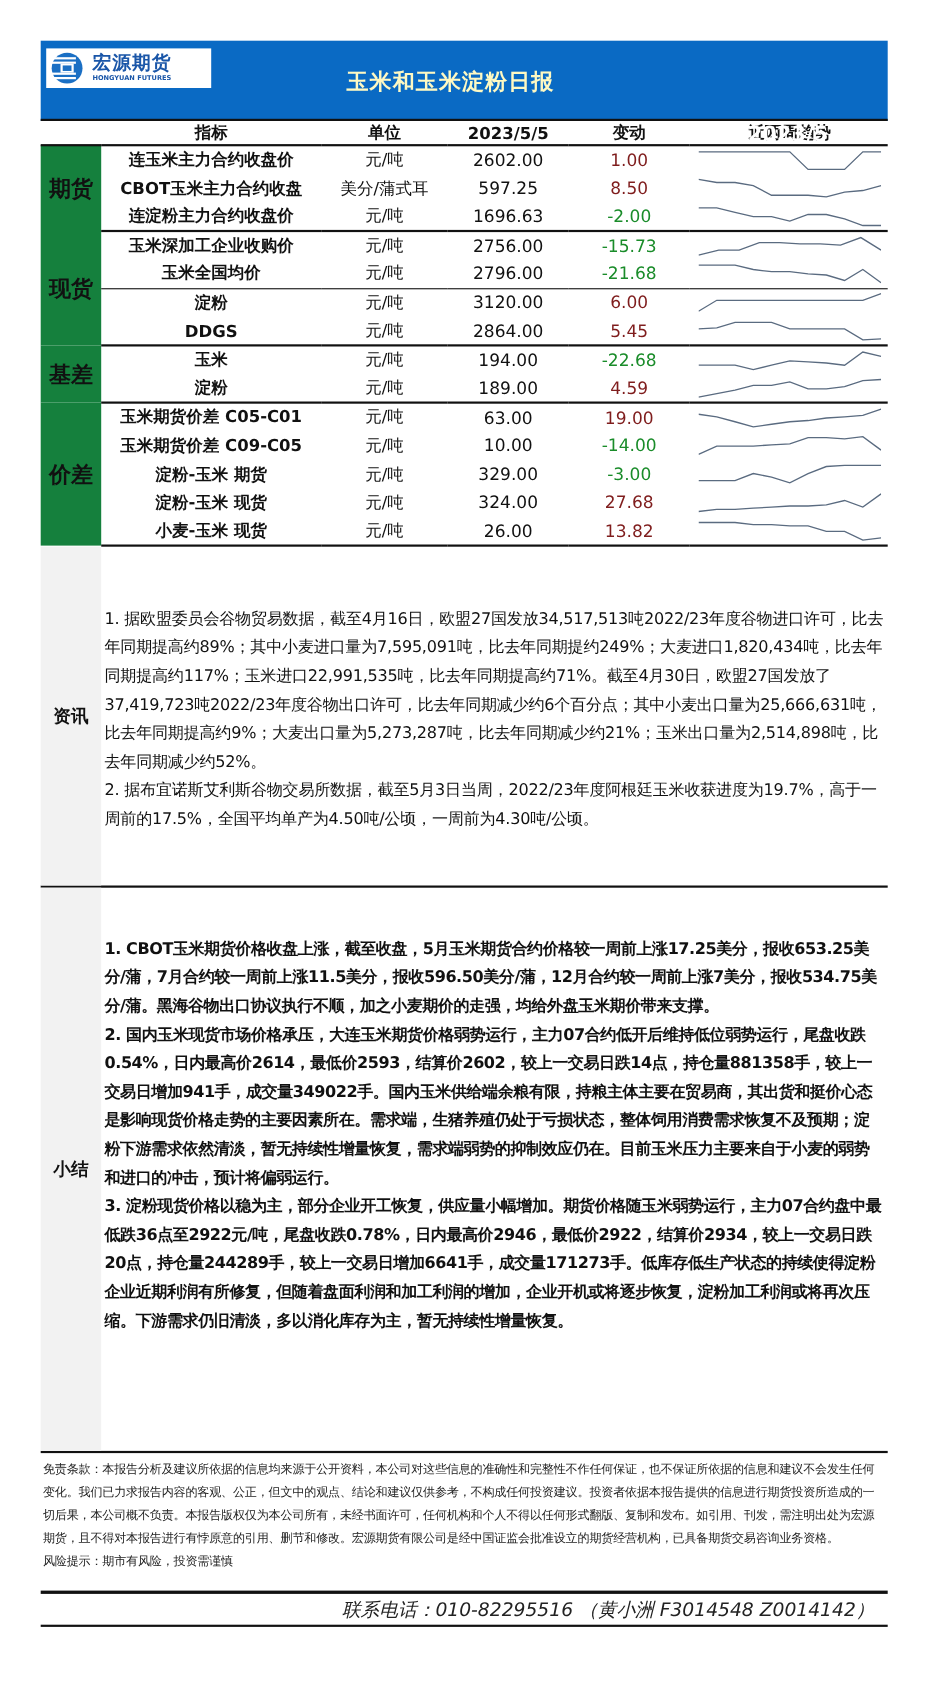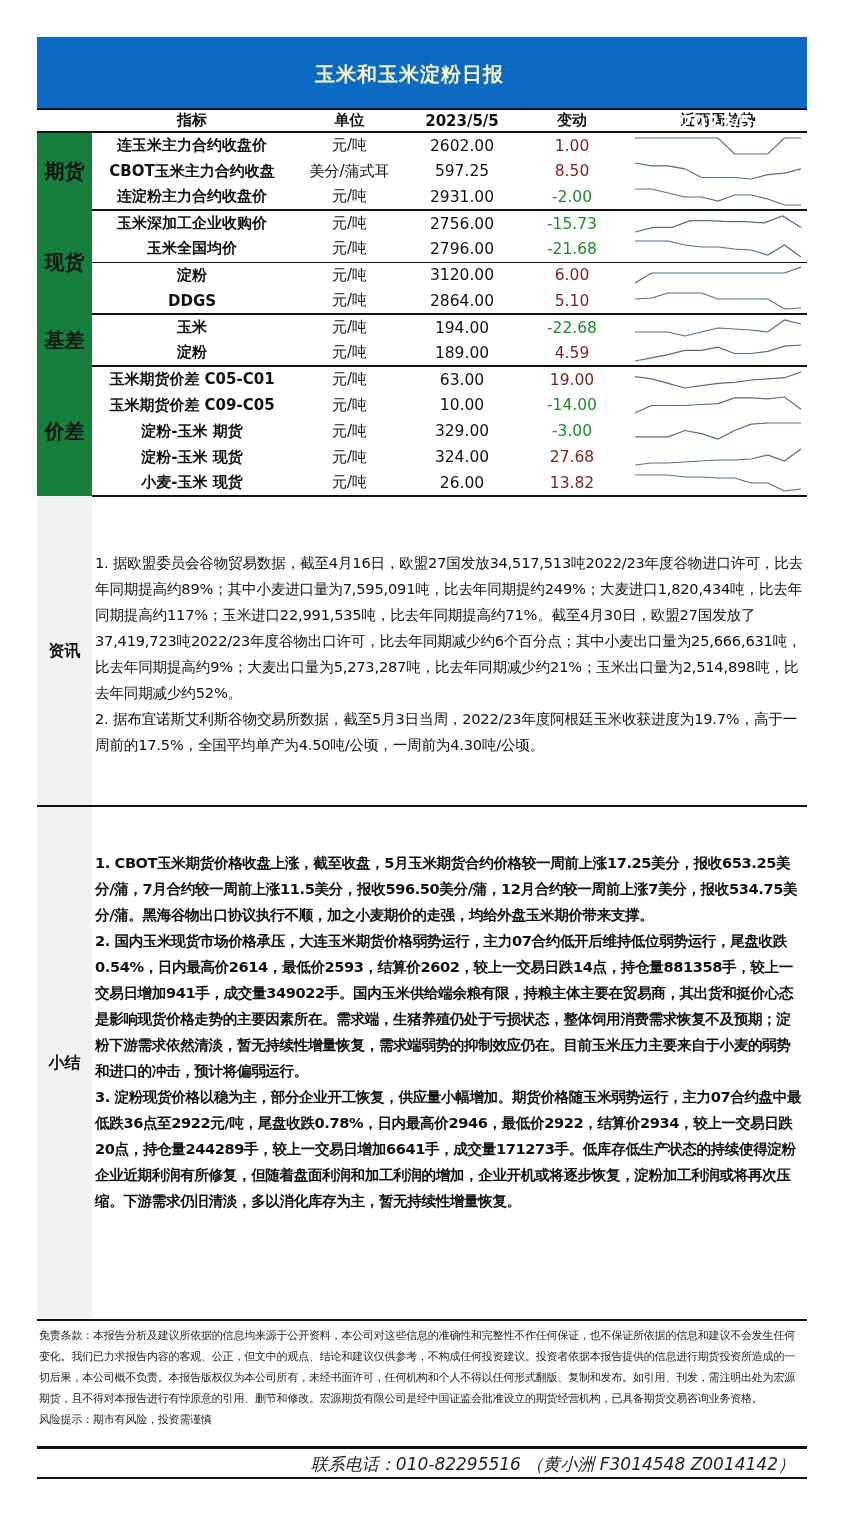--- a/index.html
+++ b/index.html
@@ -39,20 +39,37 @@
   .para { display: block; }
 
   .disclaimer { padding: 4px 2px 0 2px; font-size: 11px; line-height: 21px; color: #222; height: 128px; border-bottom: 3px solid #111; letter-spacing: -0.2px; }
   .contact { height: 30px; border-bottom: 2px solid #111; text-align: right; font-style: italic; font-size: 17px; padding-right: 12px; line-height: 30px; color: #222; }
 </style>
 </head>
 <body>
 
 <div class="sheet">
   <div class="header">
+    <div class="logo">
+      <div class="logo-mark">
+        <svg width="34" height="30" viewBox="0 0 34 30">
+          <circle cx="15" cy="15" r="14" fill="#1a6fc4"></circle>
+          <rect x="1" y="5" width="22" height="2" fill="#fff"></rect>
+          <rect x="1" y="9" width="22" height="2" fill="#fff"></rect>
+          <rect x="1" y="19" width="22" height="2" fill="#fff"></rect>
+          <rect x="1" y="23" width="22" height="2" fill="#fff"></rect>
+          <rect x="9" y="11" width="12" height="8" fill="#fff"></rect>
+          <rect x="11" y="12.5" width="8" height="5" fill="#1a6fc4"></rect>
+        </svg>
+      </div>
+      <div class="logo-text">
+        <span class="logo-cn">宏源期货</span>
+        <span class="logo-en">HONGYUAN FUTURES</span>
+      </div>
+    </div>
     <div class="title">玉米和玉米淀粉日报</div>
     <div class="date">2023/5/8</div>
   </div>
 
   <table class="data">
     <thead>
       <tr>
         <th class="cat" style="background:#fff"></th>
         <th class="ind">指标</th>
         <th class="unit">单位</th>
@@ -81,21 +98,21 @@
           <td class="chg nocat up">8.50</td>
           <td class="spark nocat">
             <svg width="166" height="20" viewBox="0 0 166 20">
               <polyline points="0.0,2.0 16.6,4.9 33.2,4.9 49.8,7.8 66.4,16.5 83.0,16.5 99.6,16.5 116.2,18.0 132.8,13.6 149.4,12.2 166.0,7.8" fill="none" stroke="#5a6b80" stroke-width="1.2"></polyline>
             </svg>
           </td>
         </tr>
         <tr class="group-end">
           <td class="ind nocat">连淀粉主力合约收盘价</td>
           <td class="unit nocat">元/吨</td>
-          <td class="val nocat">2931.00</td>
+          <td class="val nocat">1696.63</td>
           <td class="chg nocat down">-2.00</td>
           <td class="spark nocat">
             <svg width="166" height="20" viewBox="0 0 166 20">
               <polyline points="0.0,2.0 16.6,2.0 33.2,6.0 49.8,10.0 66.4,10.0 83.0,14.0 99.6,8.0 116.2,8.0 132.8,12.0 149.4,18.0 166.0,18.0" fill="none" stroke="#5a6b80" stroke-width="1.2"></polyline>
             </svg>
           </td>
         </tr>
         <tr>
           <td class="cat" rowspan="4">现货</td>
           <td class="ind nocat">玉米深加工企业收购价</td>
@@ -127,21 +144,21 @@
           <td class="spark nocat">
             <svg width="166" height="20" viewBox="0 0 166 20">
               <polyline points="0.0,18.0 16.6,8.0 33.2,8.0 49.8,8.0 66.4,8.0 83.0,8.0 99.6,8.0 116.2,8.0 132.8,8.0 149.4,8.0 166.0,2.0" fill="none" stroke="#5a6b80" stroke-width="1.2"></polyline>
             </svg>
           </td>
         </tr>
         <tr class="group-end">
           <td class="ind nocat">DDGS</td>
           <td class="unit nocat">元/吨</td>
           <td class="val nocat">2864.00</td>
-          <td class="chg nocat up">5.10</td>
+          <td class="chg nocat up">5.45</td>
           <td class="spark nocat">
             <svg width="166" height="20" viewBox="0 0 166 20">
               <polyline points="0.0,8.0 16.6,7.0 33.2,2.0 49.8,2.0 66.4,2.0 83.0,8.0 99.6,8.0 116.2,8.0 132.8,8.0 149.4,18.0 166.0,17.0" fill="none" stroke="#5a6b80" stroke-width="1.2"></polyline>
             </svg>
           </td>
         </tr>
         <tr>
           <td class="cat" rowspan="2">基差</td>
           <td class="ind nocat">玉米</td>
           <td class="unit nocat">元/吨</td>

